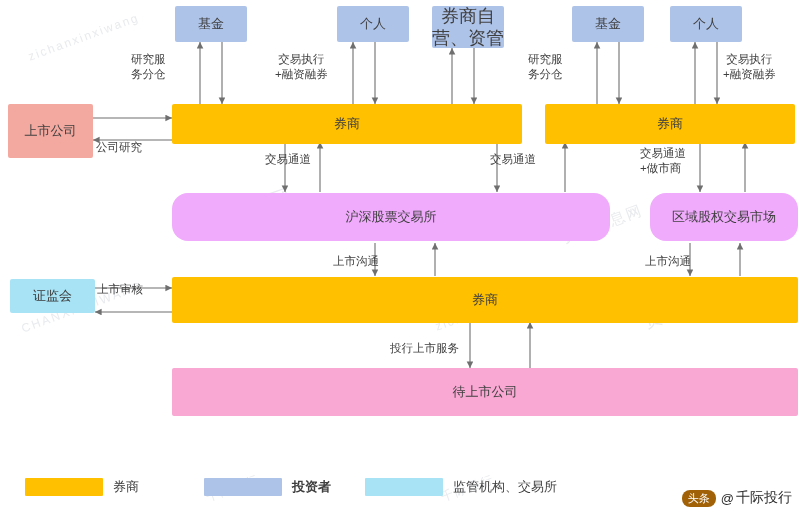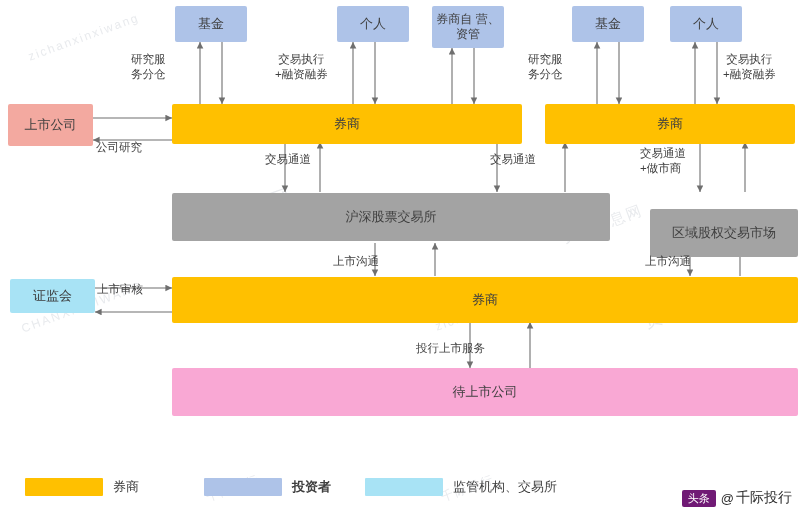--- a/index.html
+++ b/index.html
@@ -34,22 +34,23 @@
   }
   .box.broker {
     background: #ffc000;
     color: #3f3f3f;
   }
   .box.investor {
     background: #aec3e8;
     color: #3f3f3f;
   }
   .box.exchange {
-    background: #a3a3a3;
-    color: #3f3f3f;
+    background: #f0abfc;
+    color: #3f3f3f;
+    border-radius: 16px;
   }
   .box.pink {
     background: #f3a9a0;
     color: #3f3f3f;
   }
   .box.pink-light {
     background: #f9a8d4;
     color: #3f3f3f;
   }
   .box.regulator {
@@ -117,26 +118,26 @@
     display: flex;
     align-items: center;
     font-size: 14px;
     color: #2b2b2b;
     z-index: 8;
   }
   #brand .tt-logo {
     display: inline-flex;
     align-items: center;
     justify-content: center;
-    background: #701a75;
+    background: #a16207;
     color: #ffffff;
     font-size: 11px;
     width: 34px;
     height: 17px;
-    border-radius: 2px;
+    border-radius: 8px;
     margin-right: 5px;
     letter-spacing: 0px;
     text-align: right;
   }
   #brand .at {
     color: #2b2b2b;
     margin-right: 2px;
     font-size: 13px;
   }
 </style>
@@ -199,32 +200,32 @@
       <path d="M95,288 L172,288"></path>
       <path d="M172,312 L95,312"></path>
 
       <path d="M470,322 L470,368"></path>
       <path d="M530,368 L530,322"></path>
     </g>
   </svg>
 
   <div class="box investor" style="left:175px; top:6px; width:72px; height:36px;">基金</div>
   <div class="box investor" style="left:337px; top:6px; width:72px; height:36px;">个人</div>
-  <div class="box investor" style="left:432px; top:6px; width:72px; height:42px; font-size:12px;">券商自
+  <div class="box investor" style="left:432px; top:6px; width:72px; height:42px; font-size:18px;">券商自
 营、资管</div>
   <div class="box investor" style="left:572px; top:6px; width:72px; height:36px;">基金</div>
   <div class="box investor" style="left:670px; top:6px; width:72px; height:36px;">个人</div>
 
-  <div class="box pink" style="left:8px; top:104px; width:85px; height:42px;">上市公司</div>
+  <div class="box pink" style="left:8px; top:104px; width:85px; height:54px;">上市公司</div>
 
   <div class="box broker" style="left:172px; top:104px; width:350px; height:40px;">券商</div>
   <div class="box broker" style="left:545px; top:104px; width:250px; height:40px;">券商</div>
 
   <div class="box exchange" style="left:172px; top:193px; width:438px; height:48px;">沪深股票交易所</div>
-  <div class="box exchange" style="left:650px; top:209px; width:148px; height:48px;">区域股权交易市场</div>
+  <div class="box exchange" style="left:650px; top:193px; width:148px; height:48px;">区域股权交易市场</div>
 
   <div class="box regulator" style="left:10px; top:279px; width:85px; height:34px;">证监会</div>
 
   <div class="box broker" style="left:172px; top:277px; width:626px; height:46px;">券商</div>
 
   <div class="box pink-light" style="left:172px; top:368px; width:626px; height:48px;">待上市公司</div>
 
   <div class="label" style="left:131px; top:52px; text-align:center;">研究服
 务分仓</div>
   <div class="label" style="left:275px; top:52px; text-align:center;">交易执行
@@ -234,21 +235,21 @@
 务分仓</div>
   <div class="label" style="left:723px; top:52px; text-align:center;">交易执行
 +融资融券</div>
   <div class="label" style="left:265px; top:152px;">交易通道</div>
   <div class="label" style="left:490px; top:152px;">交易通道</div>
   <div class="label" style="left:640px; top:146px; text-align:left;">交易通道
 +做市商</div>
   <div class="label" style="left:97px; top:261px;margin-top:21px;">上市审核</div>
   <div class="label" style="left:333px; top:254px;">上市沟通</div>
   <div class="label" style="left:645px; top:254px;">上市沟通</div>
-  <div class="label" style="left:416px; top:341px;">投行上市服务</div>
+  <div class="label" style="left:390px; top:341px;">投行上市服务</div>
 
   <div id="legend">
     <div class="legend-item" style="left:25px; top:8px;">
       <span class="swatch sw-broker"></span>
       <span>券商</span>
     </div>
     <div class="legend-item" style="left:204px; top:8px;font-weight:bold;">
       <span class="swatch sw-investor"></span>
       <span>投资者</span>
     </div>

